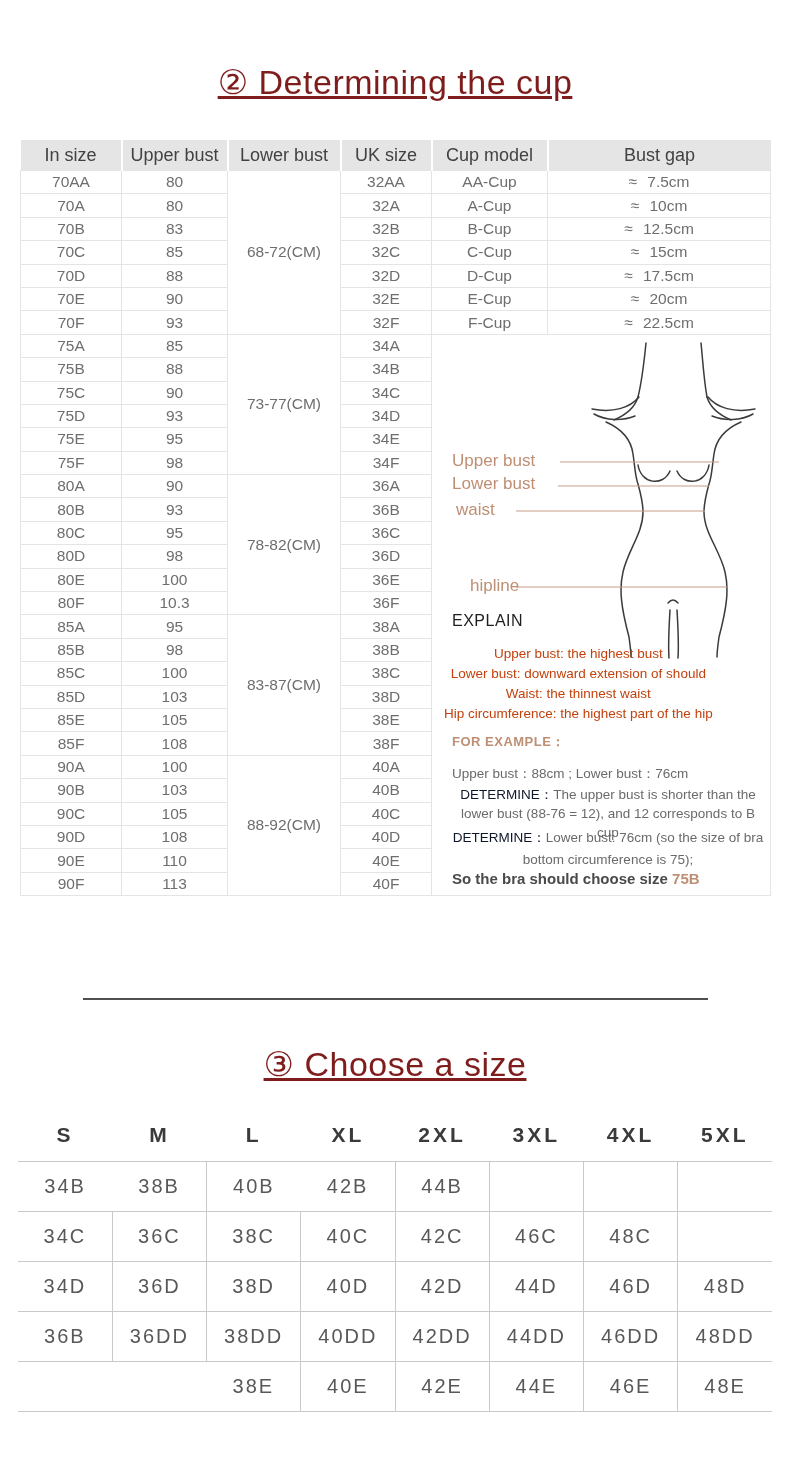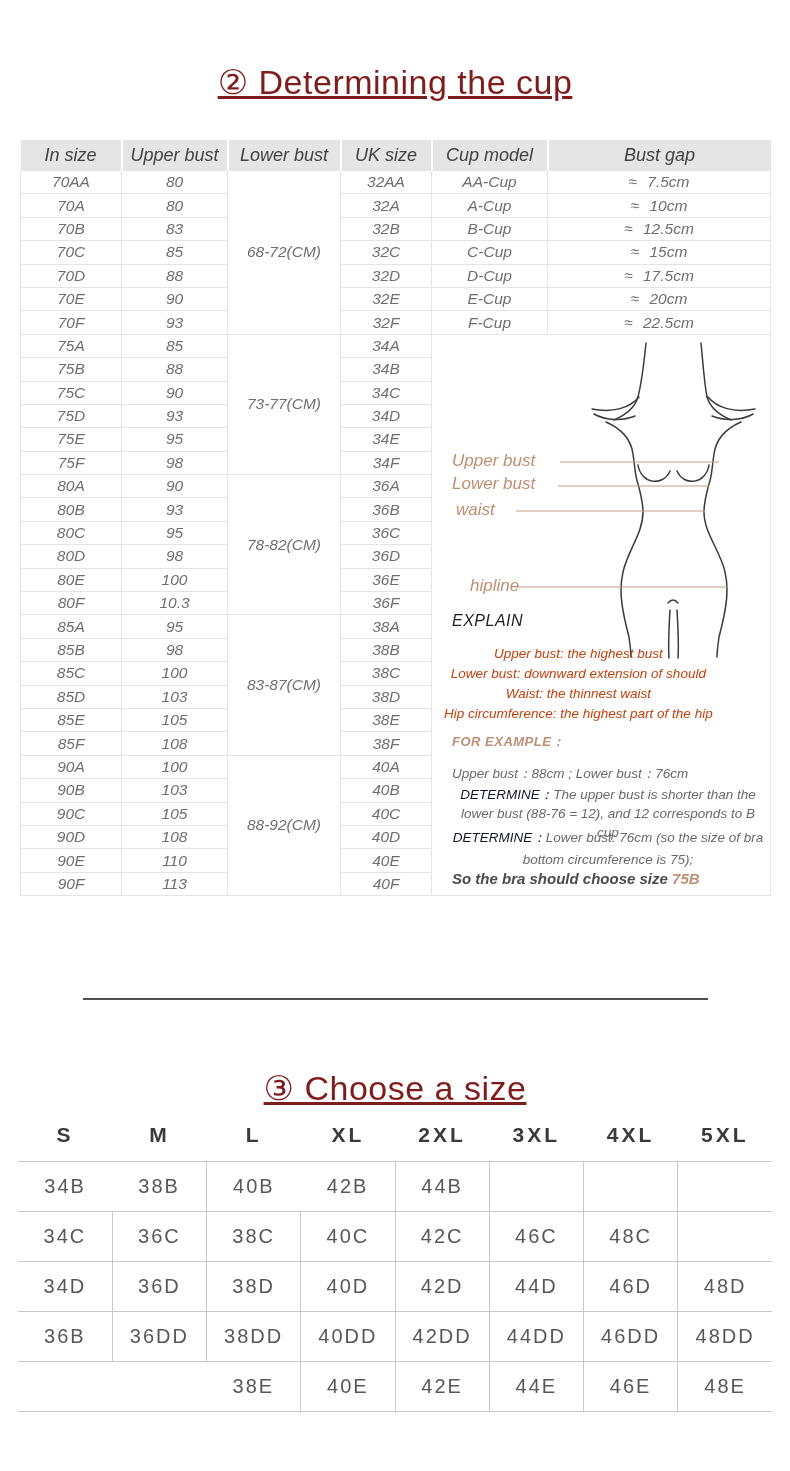--- a/index.html
+++ b/index.html
@@ -1,23 +1,23 @@
 <!DOCTYPE html>
 <html><head>
 <meta charset="utf-8">
 <style>
   html,body{margin:0;padding:0;background:#fff;}
   body{position:relative;width:790px;height:1471px;font-family:"Liberation Sans",sans-serif;overflow:hidden;}
 
   .sec-title{position:absolute;left:0;width:100%;text-align:center;color:#7f1d1d;font-size:34px;letter-spacing:0.5px;text-decoration:underline;}
   #title-cup{top:62px;}
-  #title-size{top:1068px;}
+  #title-size{top:1044px;}
 
   
-  table.sizes{position:absolute;top:140px;left:20px;width:750px;border-collapse:collapse;table-layout:fixed;font-style:italic;}
+  table.sizes{position:absolute;top:140px;left:20px;width:750px;border-collapse:collapse;table-layout:fixed;}
   table.sizes th{background:#e5e5e5;color:#424242;font-weight:normal;font-size:18px;height:30px;
     border-left:2px solid #fff;border-right:2px solid #fff;padding:0;}
   table.sizes th:first-child{border-left:none}
   table.sizes th:last-child{border-right:none}
   table.sizes td{border:1px solid #e4e4e4;text-align:center;vertical-align:middle;
     height:22.4px;padding:0;font-size:15.5px;color:#6e6e6e;}
   table.sizes td.gap{word-spacing:6px;}
   td.panel-cell{position:relative;padding:0;vertical-align:top;}
 
   

